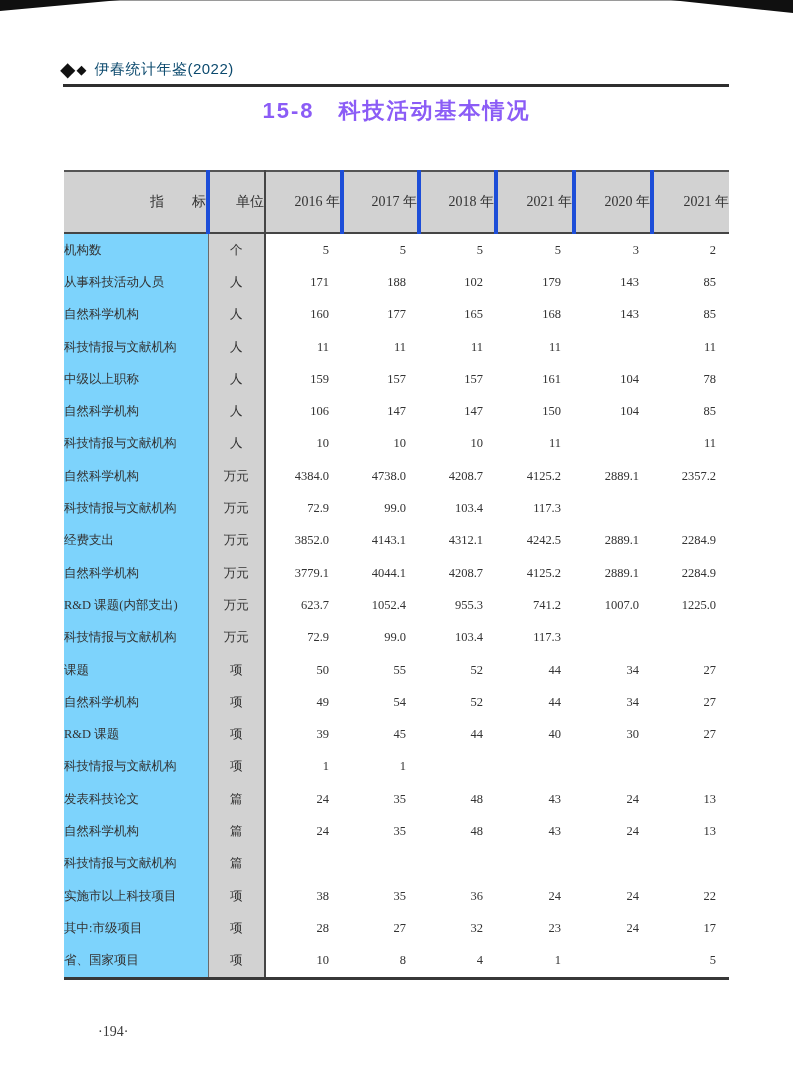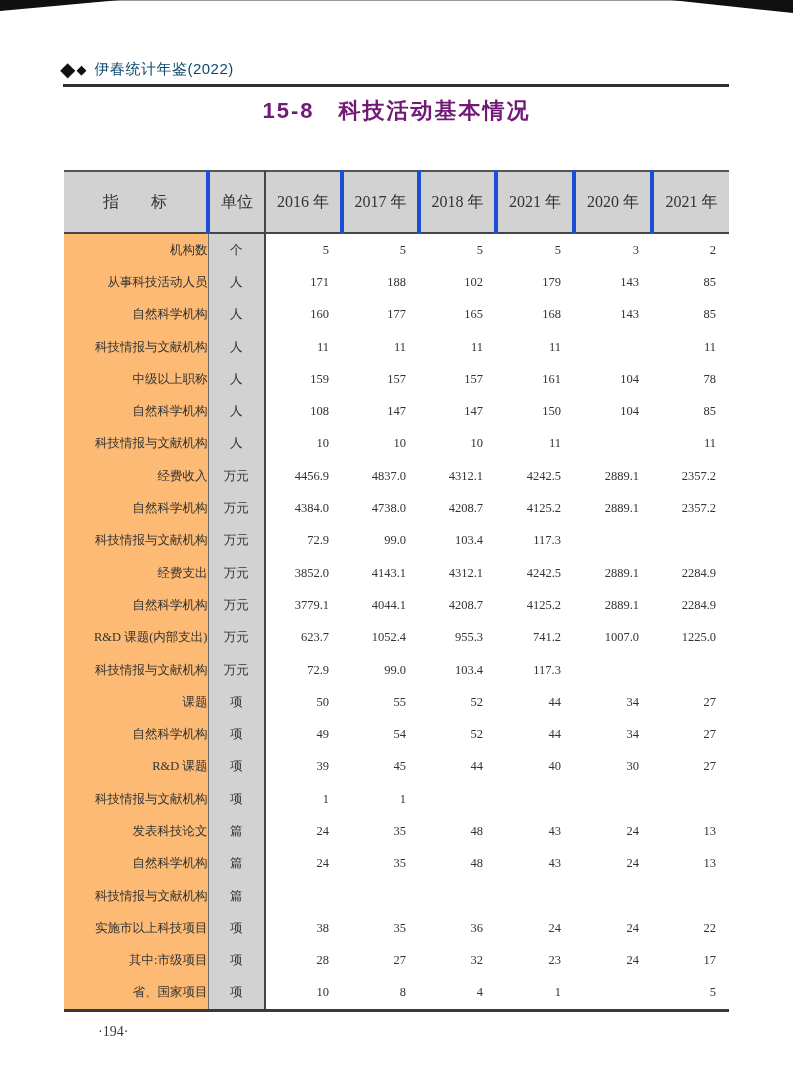--- a/index.html
+++ b/index.html
@@ -14,30 +14,30 @@
   .header-band{position:absolute;left:60px;top:56px;height:26px;display:flex;align-items:center;}
   .dia{color:#111;line-height:1;}
   .dia1{font-size:20px;}
   .dia2{font-size:13px;margin-left:1px;}
   .header-text{margin-left:8px;font-family:"Liberation Sans","DejaVu Sans",sans-serif;
                font-size:15px;color:#0c4a6e;letter-spacing:0.5px;}
   .header-rule{position:absolute;left:63px;top:84px;width:666px;height:3px;background:#2e2e2e;}
   
   .table-title{position:absolute;left:0;top:96px;width:100%;margin:0;text-align:center;
                font-family:"Liberation Sans","DejaVu Sans",sans-serif;font-size:22px;
-               font-weight:bold;color:#701a75;letter-spacing:2px;}
+               font-weight:bold;color:#8b5cf6;letter-spacing:2px;}
   
   .stat-table{position:absolute;left:64px;top:170px;width:665px;border-collapse:collapse;
               table-layout:fixed;border-top:2px solid #555;border-bottom:3px solid #383838;}
-  .stat-table th{height:60px;background:#d2d2d2;font-weight:normal;font-size:16px;
-                 color:#333;text-align:center;border-bottom:2px solid #454545;padding:0;}
+  .stat-table th{height:60px;background:#d2d2d2;font-weight:normal;font-size:14px;
+                 color:#333;text-align:right;border-bottom:2px solid #454545;padding:0;}
   .stat-table th + th{border-left:4px solid #1d4ed8;}
   .stat-table th.data-start{border-left:2px solid #454545;}
   .stat-table td{height:32.3px;font-size:12.5px;color:#333;padding:0;vertical-align:middle;}
-  td.ind{background:#fdba74;text-align:right;}
+  td.ind{background:#7dd3fc;text-align:left;}
   td.unit{background:#d2d2d2;text-align:center;border-left:1px solid #6a6a6a;
           border-right:2px solid #454545;}
   td.val{text-align:right;padding-right:13px;background:#ffffff;
          font-family:"Liberation Serif","DejaVu Serif",serif;}
   .ind-0{padding-left:5px;}
   .ind-1{padding-left:15px;font-family:Liberation Serif, serif;}
   .ind-2{padding-left:28px;}
   .ind-3{padding-left:42px;}
   
   .page-number{position:absolute;left:64px;top:1024px;font-size:14px;color:#3a3a3a;margin-left:34px;}
@@ -129,46 +129,36 @@
           <td class="val">159</td>
           <td class="val">157</td>
           <td class="val">157</td>
           <td class="val">161</td>
           <td class="val">104</td>
           <td class="val">78</td>
         </tr>
         <tr>
           <td class="ind ind-2">自然科学机构</td>
           <td class="unit">人</td>
-          <td class="val">108</td>
+          <td class="val">106</td>
           <td class="val">147</td>
           <td class="val">147</td>
           <td class="val">150</td>
           <td class="val">104</td>
           <td class="val">85</td>
         </tr>
         <tr>
           <td class="ind ind-2">科技情报与文献机构</td>
           <td class="unit">人</td>
           <td class="val">10</td>
           <td class="val">10</td>
           <td class="val">10</td>
           <td class="val">11</td>
           <td class="val"></td>
           <td class="val">11</td>
-        </tr>
-        <tr>
-          <td class="ind ind-1">经费收入</td>
-          <td class="unit">万元</td>
-          <td class="val">4456.9</td>
-          <td class="val">4837.0</td>
-          <td class="val">4312.1</td>
-          <td class="val">4242.5</td>
-          <td class="val">2889.1</td>
-          <td class="val">2357.2</td>
         </tr>
         <tr>
           <td class="ind ind-2">自然科学机构</td>
           <td class="unit">万元</td>
           <td class="val">4384.0</td>
           <td class="val">4738.0</td>
           <td class="val">4208.7</td>
           <td class="val">4125.2</td>
           <td class="val">2889.1</td>
           <td class="val">2357.2</td>

